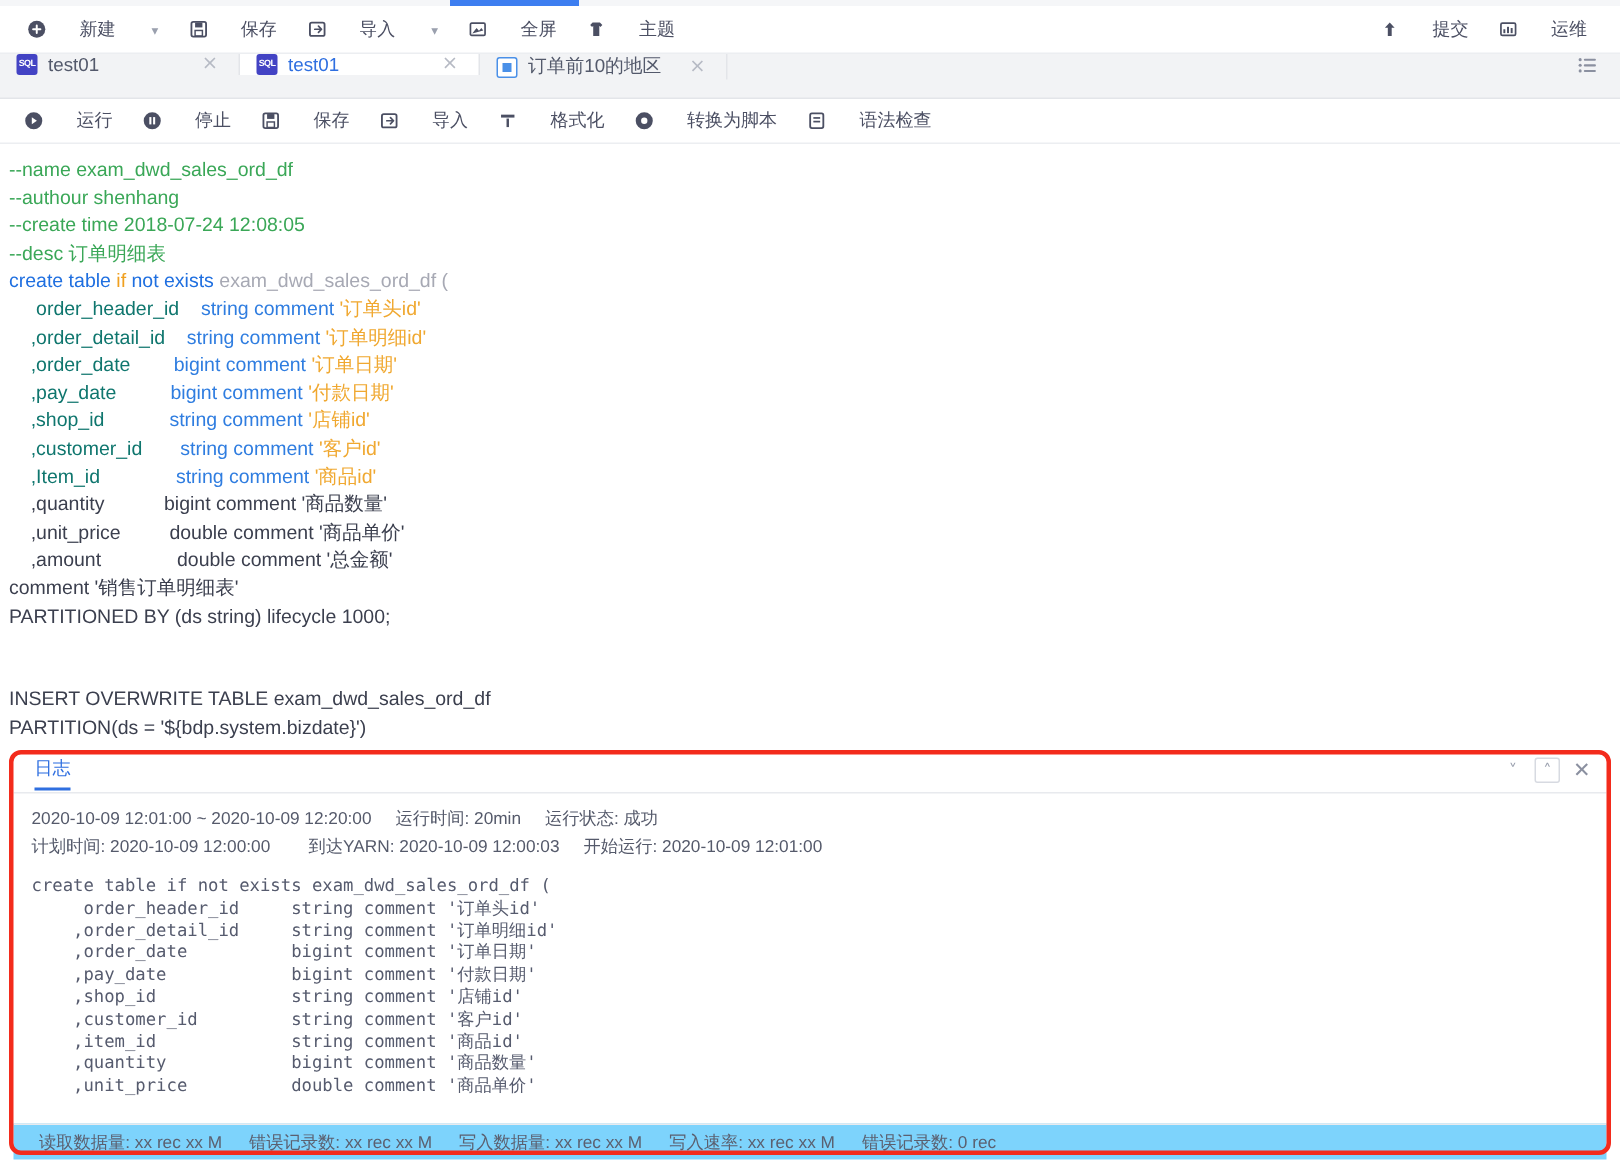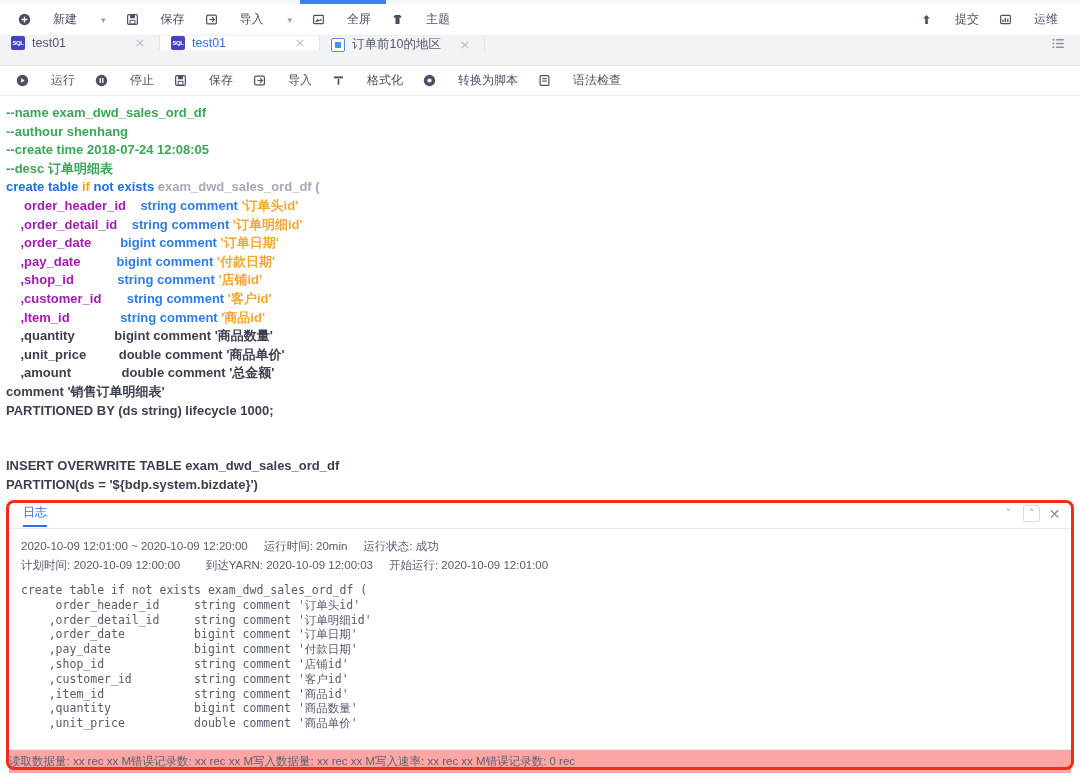--- a/index.html
+++ b/index.html
@@ -88,28 +88,28 @@
 
   
   .editor {
     position: absolute; left: 0; top: 96px; width: 1080px; height: 400px;
     background: #ffffff; overflow: hidden;
     padding: 8px 0 0 6px;
     font-family: "Liberation Sans", sans-serif;
     font-size: 13px; line-height: 18.6px;
     white-space: pre;
   }
-  .editor .ln { height: 18.6px; font-weight: bold; }
+  .editor .ln { height: 18.6px; }
   .cmt { color: #3aa757; }
   .kw  { color: #1f6fe0; margin-top: 31px; }
   .kw2 { color: #f0a020; }
   .id  { color: #a7a9b4; }
   .typ { color: #2f7de0; }
   .str { color: #f0a830; }
-  .pl  { color: #a21caf; margin-top: 44px; }
+  .pl  { color: #0f766e; margin-top: 44px; }
   .dark { color: #3b3f4e; }
 
   
   .annot {
     position: absolute; left: 6px; top: 500px; width: 1068px; height: 270px;
     border: 3px solid #f32b1c; border-radius: 8px;
     pointer-events: none; z-index: 40;
   }
 
   
@@ -145,23 +145,23 @@
   .log-body {
     font-family: "DejaVu Sans Mono", monospace;
     font-size: 11.5px; color: #565b6e;
     padding: 6px 0 0 12px; white-space: pre; line-height: 14.8px;
     height: 158px; overflow: hidden;
   }
 
   
   .statusbar {
     position: absolute; left: 9px; bottom: 3px; width: 1062px; height: 24px;
-    background: #fca5a5; border-top: 1px solid #e8eaee;
-    display: flex; align-items: center; 
-    padding-left: 0; font-size: 11.5px; color: #5b6070;
+    background: #7dd3fc; border-top: 1px solid #e8eaee;
+    display: flex; align-items: center; gap: 18px;
+    padding-left: 17px; font-size: 11.5px; color: #5b6070;
     white-space: nowrap; overflow: hidden;
   }
   .sb-item { display: inline-block; }
 </style>
 </head>
 <body>
 
 <div id="app">
 
   <div class="progress-track">

